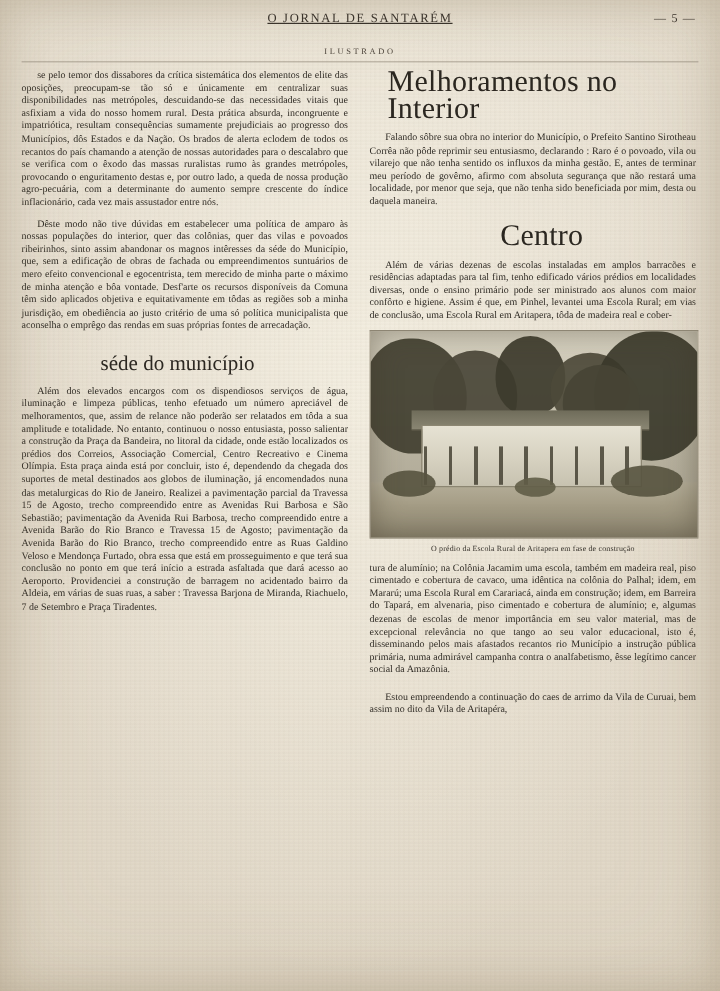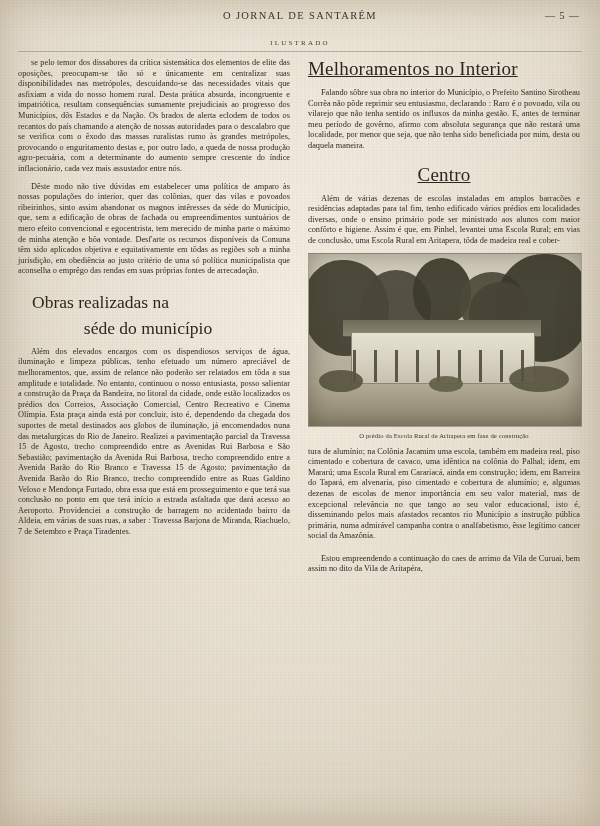--- a/index.html
+++ b/index.html
@@ -43,20 +43,21 @@
   .masthead {
     text-align: center;
     position: relative;
     margin: 0 0 2px 0;
   }
   .masthead-title {
     font-family: "Liberation Serif", serif;
     font-size: 10.5px;
     letter-spacing: 1.4px;
     color: #3a332b;
+    text-decoration: underline;
   }
   .masthead-sub {
     font-size: 7px;
     letter-spacing: 2.2px;
     color: #4a4238;
     margin-top: 18px;
   }
   .folio {
     position: absolute;
     right: 2px;
@@ -92,26 +93,25 @@
     hyphens: auto;
   }
   p.noindent { text-indent: 0; }
   .gap { height: 7px; }
   .gap-sm { height: 4px; }
   .gap-lg { height: 12px; }
   
   h2.section {
     font-family: "Liberation Serif", serif;
     font-weight: normal;
-    font-size: 19px;
+    font-size: 25px;
     line-height: 22px;
     color: #2a2620;
-    margin: 0 0 8px 0;
+    margin: 0 0 8px 15px;
     letter-spacing: 0.2px;
-    text-decoration: underline;
   }
   h2.section.center { text-align: center; }
   h2.section.left { text-align: left; }
   h2.obras {
     font-family: "Liberation Serif", serif;
     font-weight: normal;
     font-size: 17.5px;
     line-height: 26px;
     color: #2a2620;
     margin: 0 0 6px 0;
@@ -223,21 +223,20 @@
 
   <div class="cols">
 
     <div class="col">
       <p>se pelo temor dos dissabores da crítica sistemática dos elementos de elite das oposições, preocupam-se tão só e únicamente em centralizar suas disponibilidades nas metrópoles, descuidando-se das necessidades vitais que asfixiam a vida do nosso homem rural. Desta prática absurda, incongruente e impatriótica, resultam consequências sumamente prejudiciais ao progresso dos Municípios, dôs Estados e da Nação. Os brados de alerta eclodem de todos os recantos do país chamando a atenção de nossas autoridades para o descalabro que se verifica com o êxodo das massas ruralistas rumo às grandes metrópoles, provocando o enguritamento destas e, por outro lado, a queda de nossa produção agro-pecuária, com a determinante do aumento sempre crescente do índice inflacionário, cada vez mais assustador entre nós.</p>
       <div class="gap"></div>
       <p>Dêste modo não tive dúvidas em estabelecer uma política de amparo às nossas populações do interior, quer das colônias, quer das vilas e povoados ribeirinhos, sinto assim abandonar os magnos intêresses da séde do Município, que, sem a edificação de obras de fachada ou empreendimentos suntuários de mero efeito convencional e egocentrista, tem merecido de minha parte o máximo de minha atenção e bôa vontade. Desf'arte os recursos disponíveis da Comuna têm sido aplicados objetiva e equitativamente em tôdas as regiões sob a minha jurisdição, em obediência ao justo critério de uma só política municipalista que aconselha o emprêgo das rendas em suas próprias fontes de arrecadação.</p>
       <div class="gap-lg"></div>
 
       <h2 class="obras">
-        <span class="l1">Obras realizadas na</span>
         <span class="l2">séde do município</span>
       </h2>
 
       <p>Além dos elevados encargos com os dispendiosos serviços de água, iluminação e limpeza públicas, tenho efetuado um número apreciável de melhoramentos, que, assim de relance não poderão ser relatados em tôda a sua amplitude e totalidade.  No entanto, continuou o nosso entusiasta, posso salientar a construção da Praça da Bandeira, no litoral da cidade, onde estão localizados os prédios dos Correios, Associação Comercial, Centro Recreativo e Cinema Olímpia.  Esta praça ainda está por concluir, isto é, dependendo da chegada dos suportes de metal destinados aos globos de iluminação, já encomendados nuna das metalurgicas do Rio de Janeiro.  Realizei a pavimentação parcial da Travessa 15 de Agosto, trecho compreendido entre as Avenidas Rui Barbosa e São Sebastião; pavimentação da Avenida Rui Barbosa, trecho compreendido entre a Avenida Barão do Rio Branco e Travessa 15 de Agosto; pavimentação da Avenida Barão do Rio Branco, trecho compreendido entre as Ruas Galdino Veloso e Mendonça Furtado, obra essa que está em prosseguimento e que terá sua conclusão no ponto em que terá início a estrada asfaltada que dará acesso ao Aeroporto.  Providenciei a construção de barragem no acidentado bairro da Aldeia, em várias de suas ruas, a saber : Travessa Barjona de Miranda, Riachuelo, 7 de Setembro e Praça Tiradentes.</p>
     </div>
 
     <div class="col">
       <h2 class="section left">Melhoramentos no Interior</h2>
       <p>Falando sôbre sua obra no interior do Município, o Prefeito Santino Sirotheau Corrêa não pôde reprimir seu entusiasmo, declarando :  Raro é o povoado, vila ou vilarejo que não tenha sentido os influxos da minha gestão.  E, antes de terminar meu período de govêrno, afirmo com absoluta segurança que não restará uma localidade, por menor que seja, que não tenha sido beneficiada por mim, desta ou daquela maneira.</p>
 

